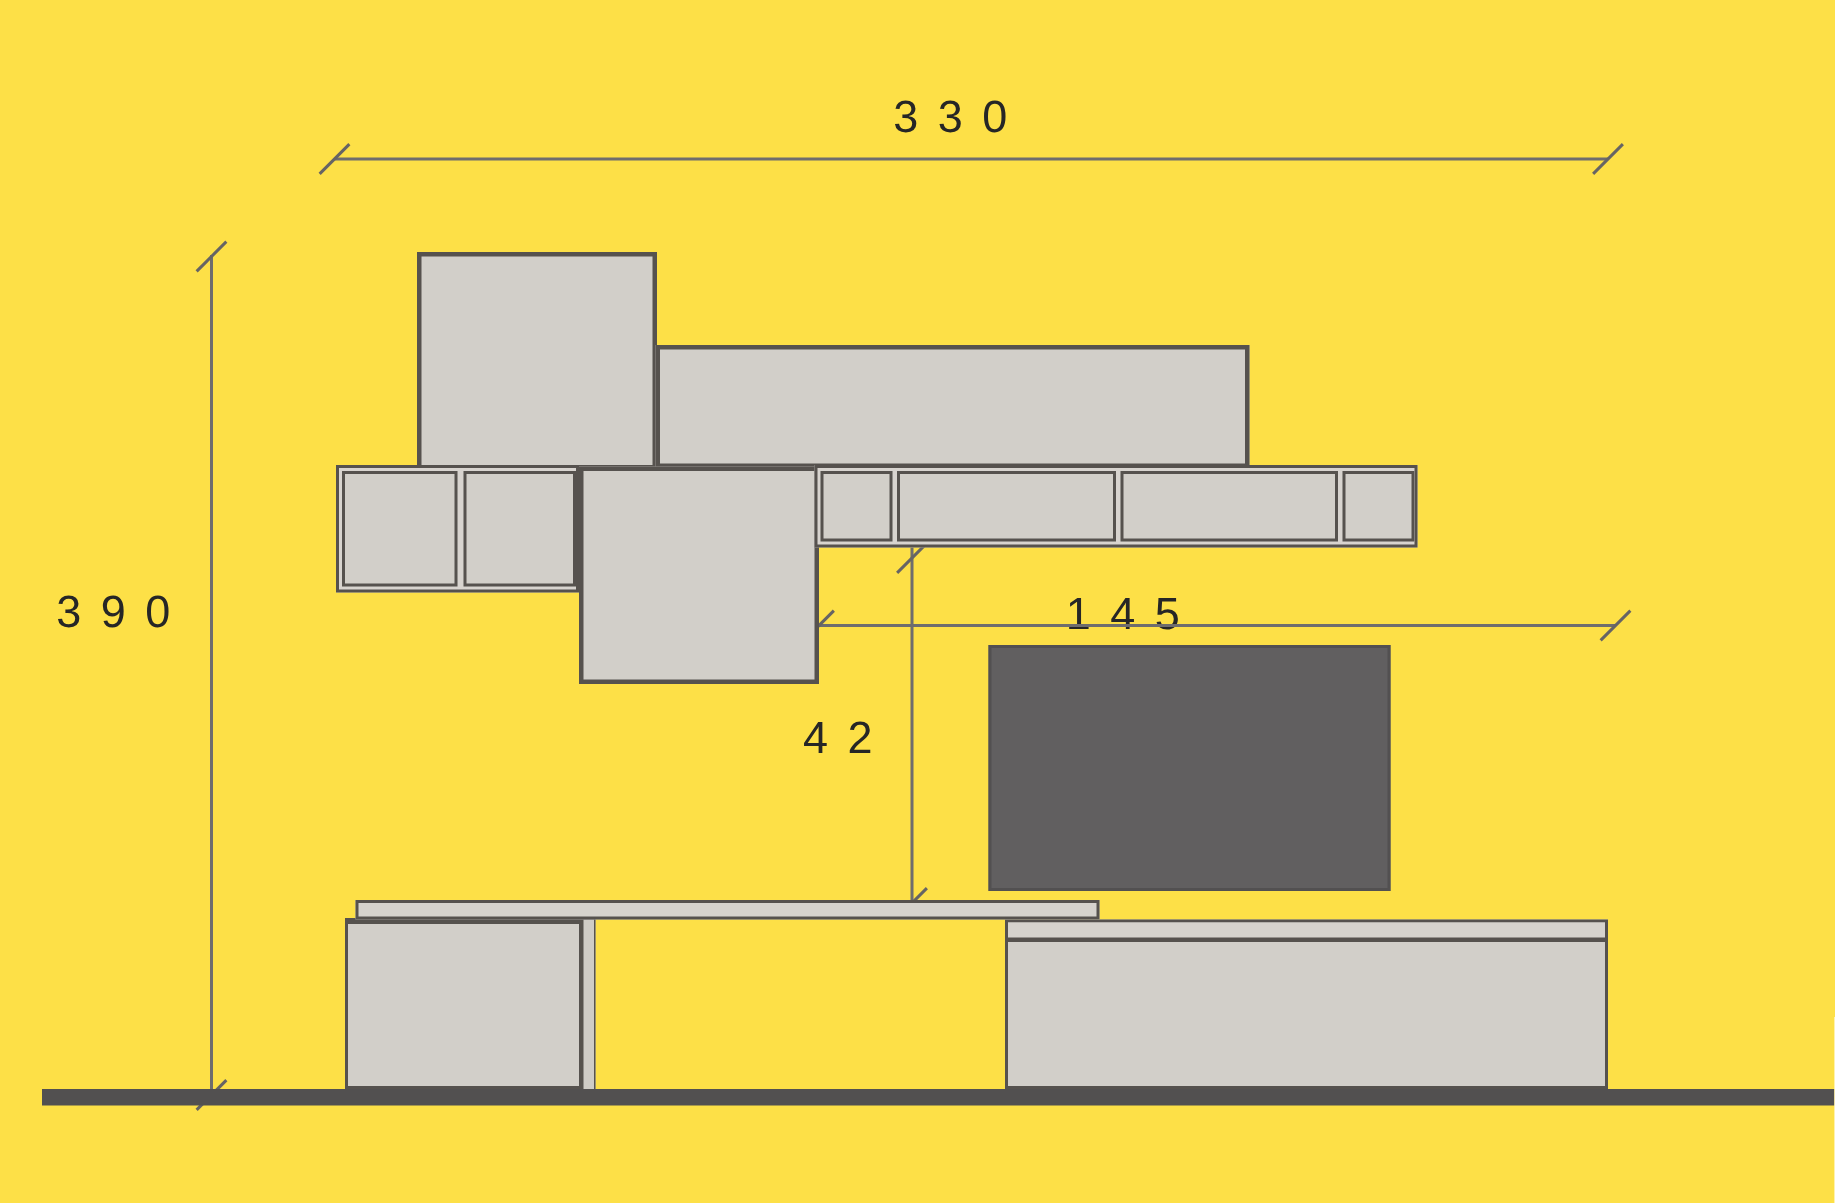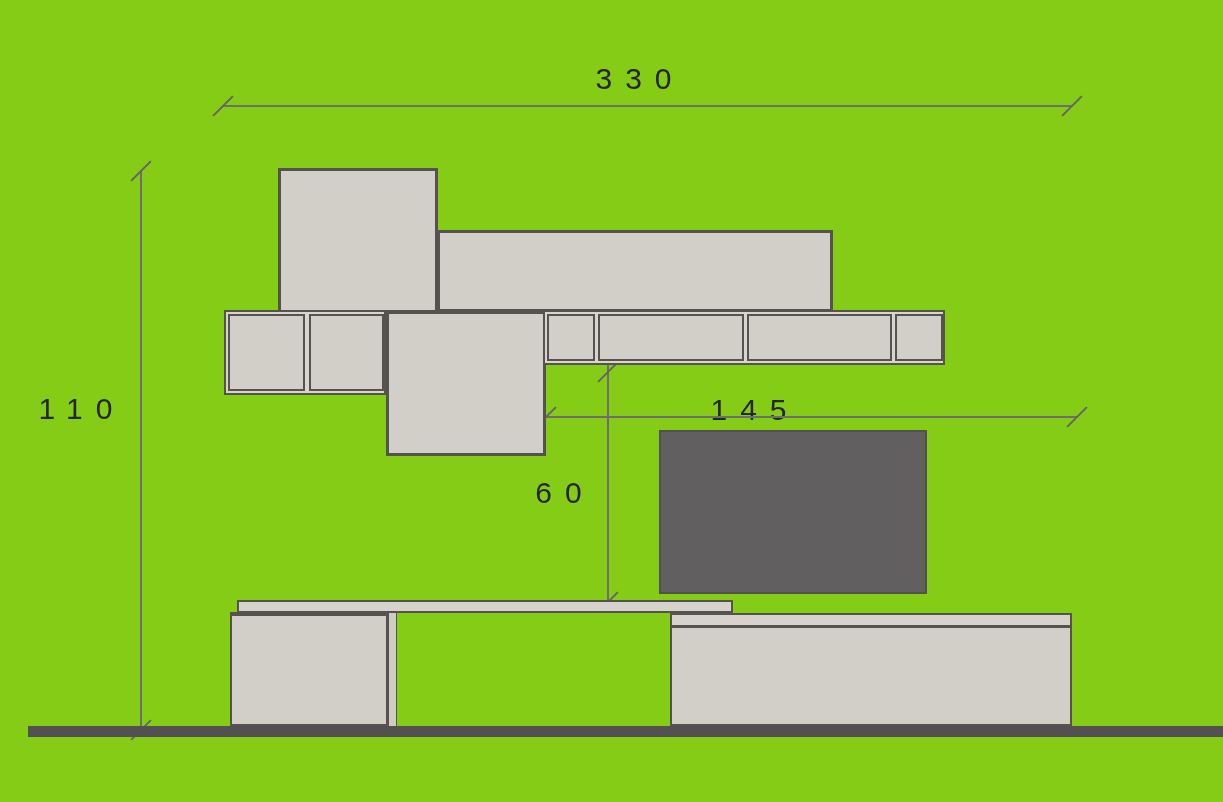--- a/index.html
+++ b/index.html
@@ -5,21 +5,21 @@
   html, body {
     margin: 0;
     padding: 0;
     background: #ffffff;
     font-family: "Liberation Sans", sans-serif;
   }
   #canvas {
     position: relative;
     width: 1223px;
     height: 802px;
-    background: #84cc16;
+    background: #fde047;
     overflow: hidden;
   }
   .abs { position: absolute; box-sizing: border-box; }
 
   
   .dim-line-h { height: 2px; background: #6f6d6d; }
   .dim-line-v { width: 2px; background: #6f6d6d; }
   .tick {
     width: 28px; height: 0;
     border-top: 2.5px solid #666464;
@@ -84,35 +84,35 @@
 <div id="canvas">
 
   <div>
     <div class="abs dim-label" style="left:640px; top:62px;">330</div>
     <div class="abs dim-line-h" style="left:223px; top:105px; width:849px;"></div>
     <div class="abs tick" style="left:209px; top:105px;"></div>
     <div class="abs tick" style="left:1058px; top:105px;"></div>
   </div>
 
   <div>
-    <div class="abs dim-label" style="left:82px; top:392px;">110</div>
+    <div class="abs dim-label" style="left:82px; top:392px;">390</div>
     <div class="abs dim-line-v" style="left:140px; top:170px; height:563px;"></div>
     <div class="abs tick" style="left:127px; top:170px;"></div>
     <div class="abs tick" style="left:127px; top:729px;"></div>
   </div>
 
   <div>
     <div class="abs dim-label" style="left:755px; top:381px;margin-top:12px;">145</div>
     <div class="abs dim-line-h" style="left:546px; top:416px; width:531px;"></div>
     <div class="abs tick" style="left:532px; top:416px;"></div>
     <div class="abs tick" style="left:1063px; top:416px;"></div>
   </div>
 
   <div>
-    <div class="abs dim-label" style="left:565px; top:476px;">60</div>
+    <div class="abs dim-label" style="left:565px; top:476px;">42</div>
     <div class="abs dim-line-v" style="left:607px; top:365px; height:243px;"></div>
     <div class="abs tick" style="left:594px; top:371px;"></div>
     <div class="abs tick" style="left:594px; top:601px;"></div>
   </div>
 
   <div class="abs panel" style="left:278px; top:168px; width:160px; height:145px;"></div>
 
   <div class="abs panel" style="left:437px; top:230px; width:396px; height:82px;"></div>
 
   <div class="abs frame-row" style="left:224px; top:310px; width:162px; height:85px;">

